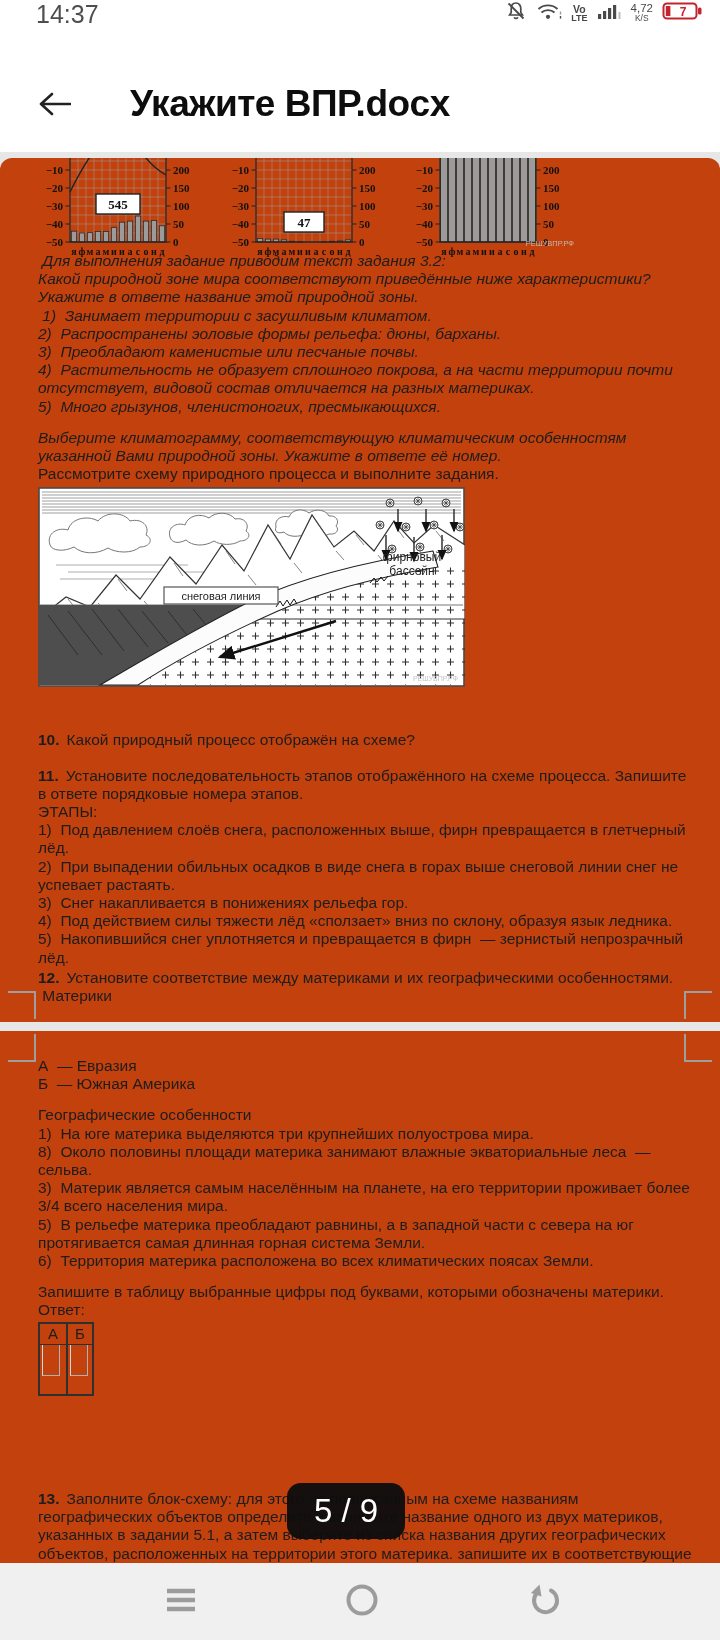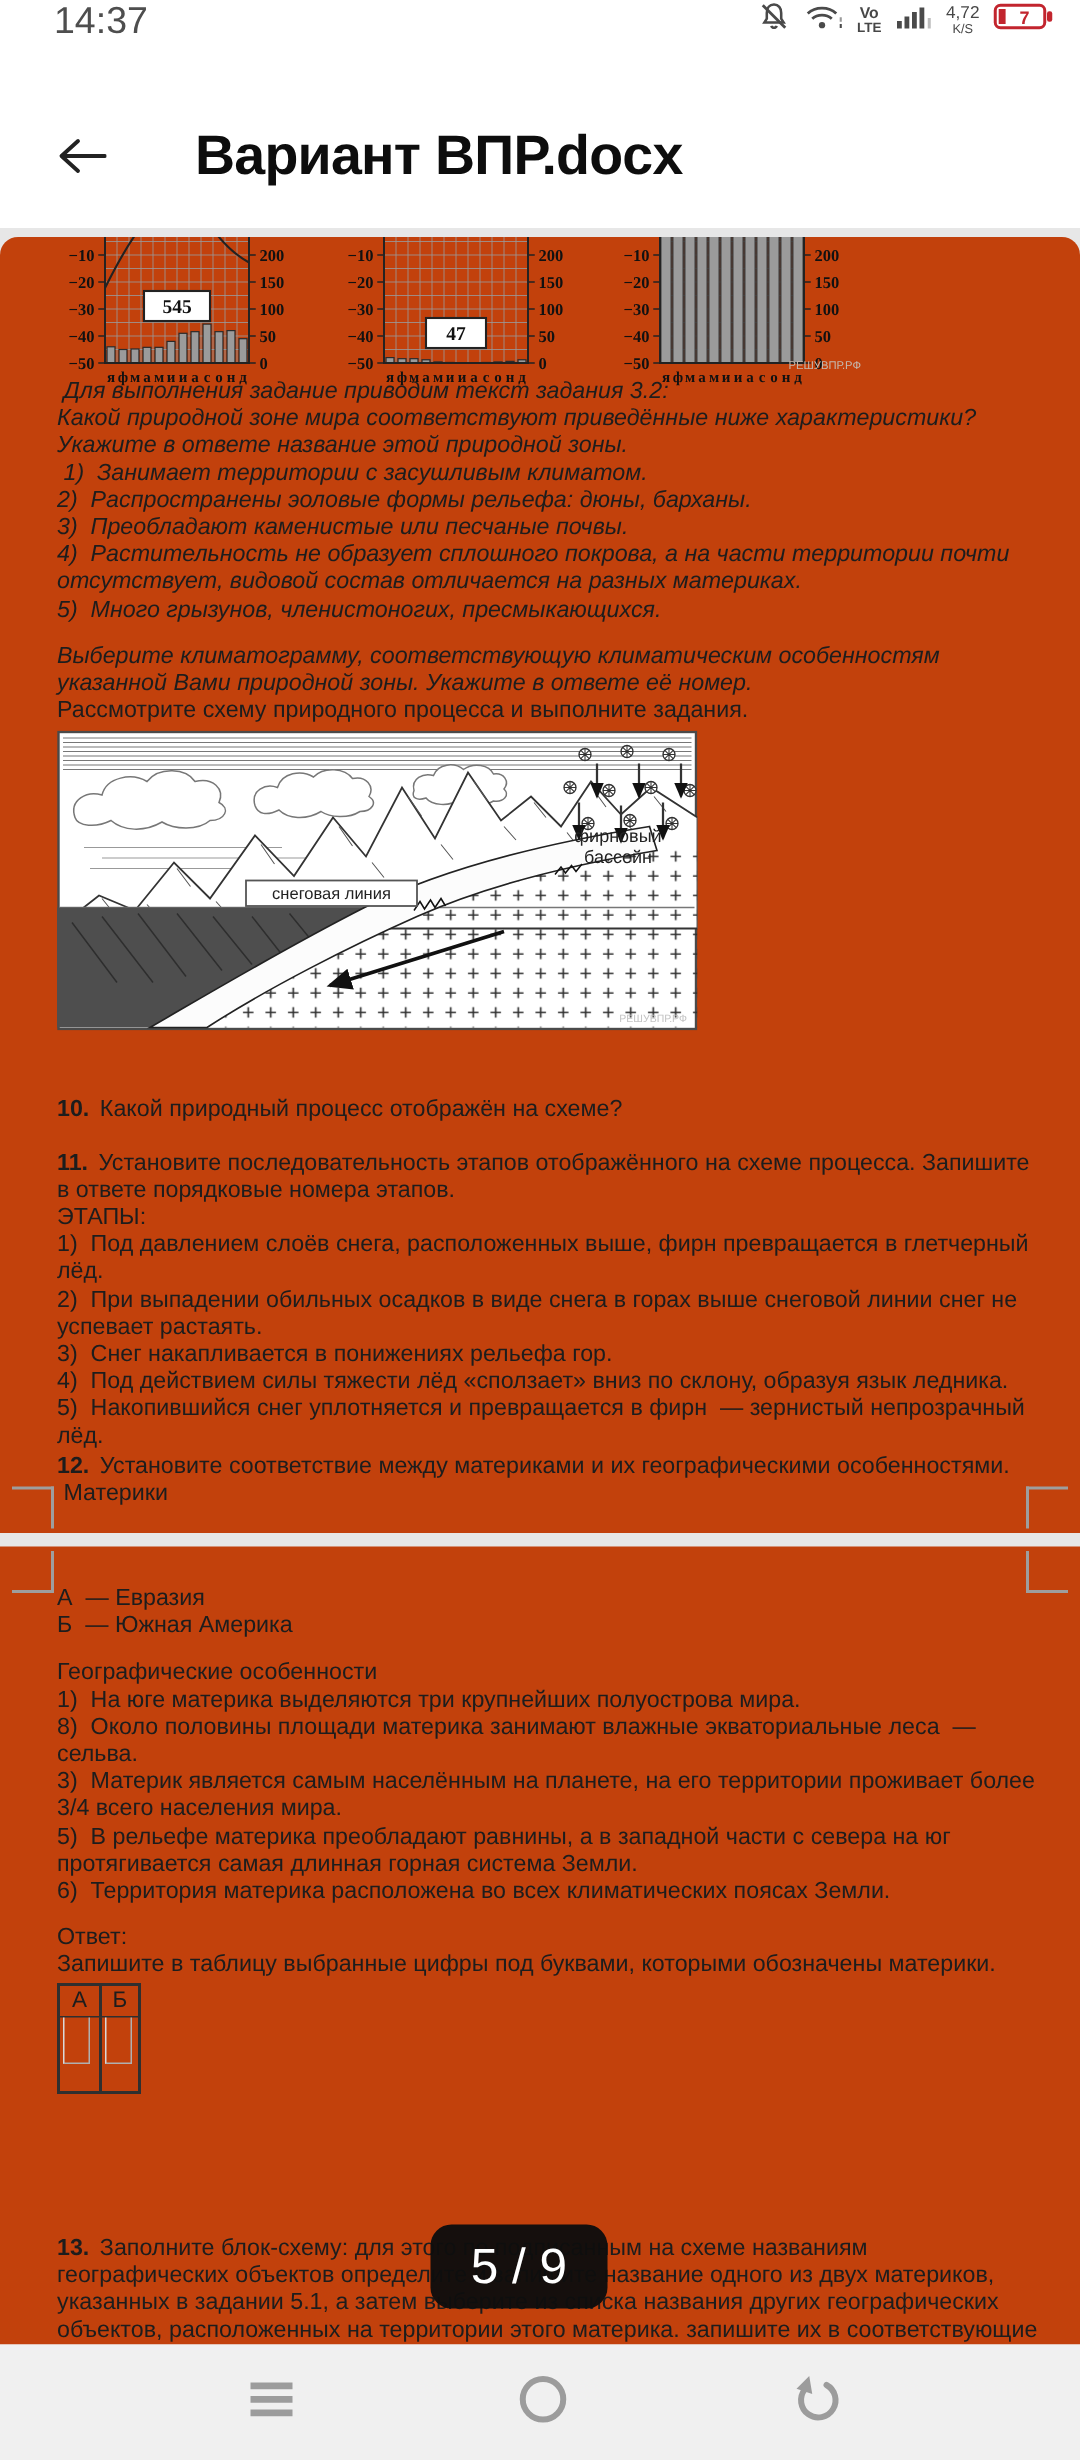--- a/index.html
+++ b/index.html
@@ -129,21 +129,21 @@
       </span>
     </div>
   </div>
 
   <div class="appheader">
     <div class="back-btn">
       <svg width="34" height="28">
           <path d="M15,4 L4,14 L15,24 M4,14 H33" stroke="#222" stroke-width="2.6" fill="none" stroke-linecap="round" stroke-linejoin="round"></path>
         </svg>
     </div>
-    <div class="doc-title">Вариант ВПР.docx</div>
+    <div class="doc-title">Укажите ВПР.docx</div>
   </div>
 
   <div class="docarea">
     <div class="doc-top-gap"></div>
 
     <div class="page page5">
       <div class="charts-row">
         <div class="climatogram clim-1"><svg viewBox="0 0 170 100" width="170" height="100">
               <path d="M34,0V84M42,0V84M50,0V84M58,0V84M66,0V84M74,0V84M82,0V84M90,0V84M98,0V84M106,0V84M114,0V84M122,0V84M130,0V84M34,84H130M34,75H130M34,66H130M34,57H130M34,48H130M34,39H130M34,30H130M34,21H130M34,12H130M34,3H130" stroke="#9a9a9a" stroke-width="0.55" fill="none"></path>
               <path d="M29.5,12H34M130,12H134.5M29.5,30H34M130,30H134.5M29.5,48H34M130,48H134.5M29.5,66H34M130,66H134.5M29.5,84H34M130,84H134.5" stroke="#222" stroke-width="1" fill="none"></path>
@@ -362,22 +362,22 @@
         <div class="para">А  — Евразия</div>
         <div class="para">Б  — Южная Америка</div>
         <div class="blank"></div>
         <div class="para">Географические особенности</div>
         <div class="para">1)  На юге материка выделяются три крупнейших полуострова мира.</div>
         <div class="para">8)  Около половины площади материка занимают влажные экваториальные леса  — сельва.</div>
         <div class="para">3)  Материк является самым населённым на планете, на его территории проживает более 3/4 всего населения мира.</div>
         <div class="para">5)  В рельефе материка преобладают равнины, а в западной части с севера на юг протягивается самая длинная горная система Земли.</div>
         <div class="para">6)  Территория материка расположена во всех климатических поясах Земли.</div>
         <div class="blank"></div>
+        <div class="para">Запишите в таблицу выбранные цифры под буквами, которыми обозначены материки.</div>
         <div class="para">Ответ:</div>
-        <div class="para">Запишите в таблицу выбранные цифры под буквами, которыми обозначены материки.</div>
 
         <div class="answer-table">
           <div class="at-row at-head">
             <div class="at-cell">А</div>
             <div class="at-cell">Б</div>
           </div>
           <div class="at-row at-body">
             <div class="at-cell">
                 <div class="inner-box"></div>
               </div>

